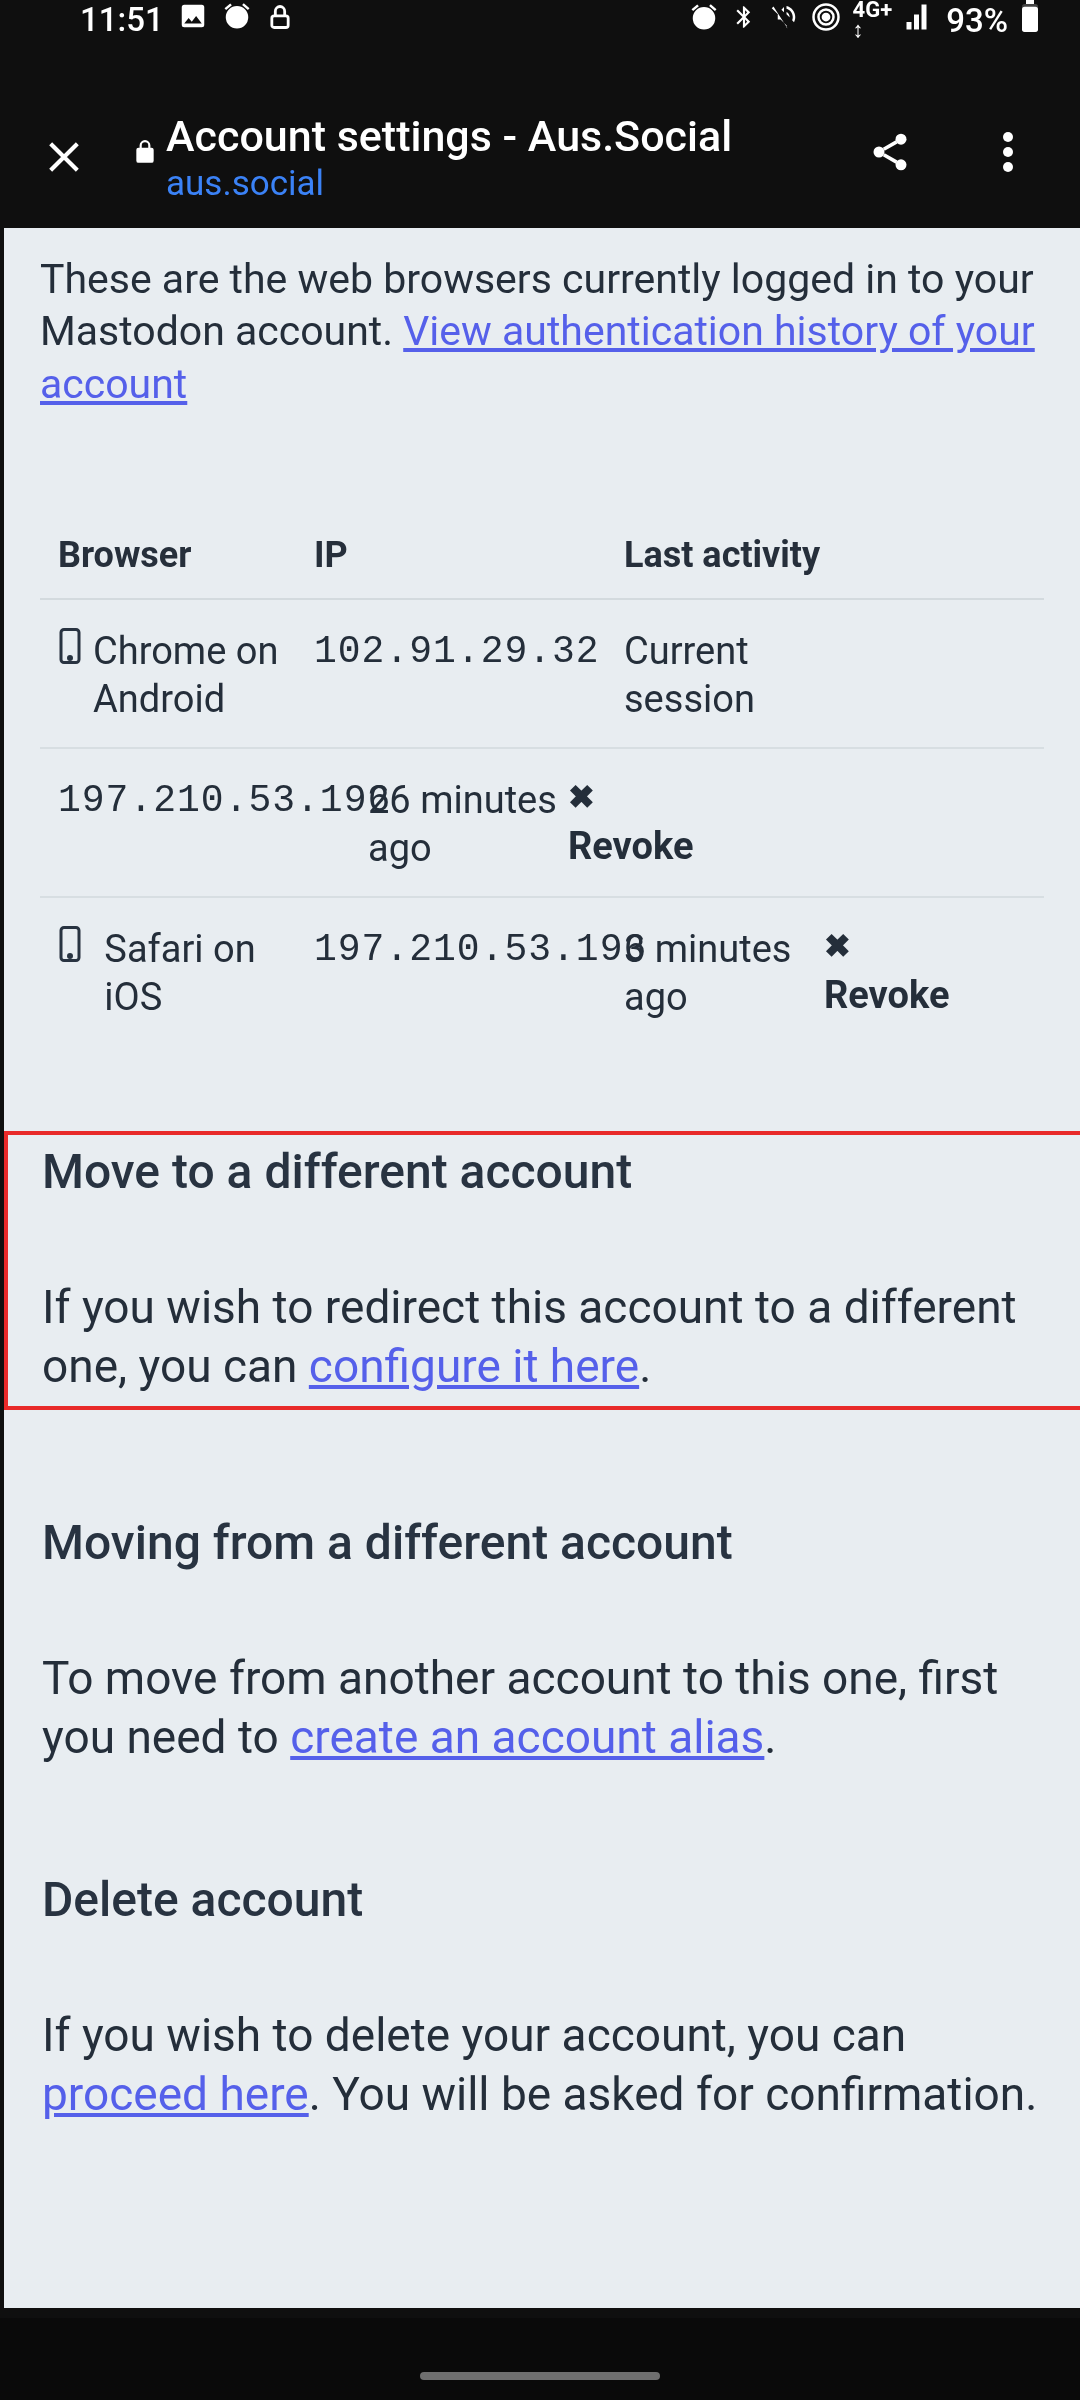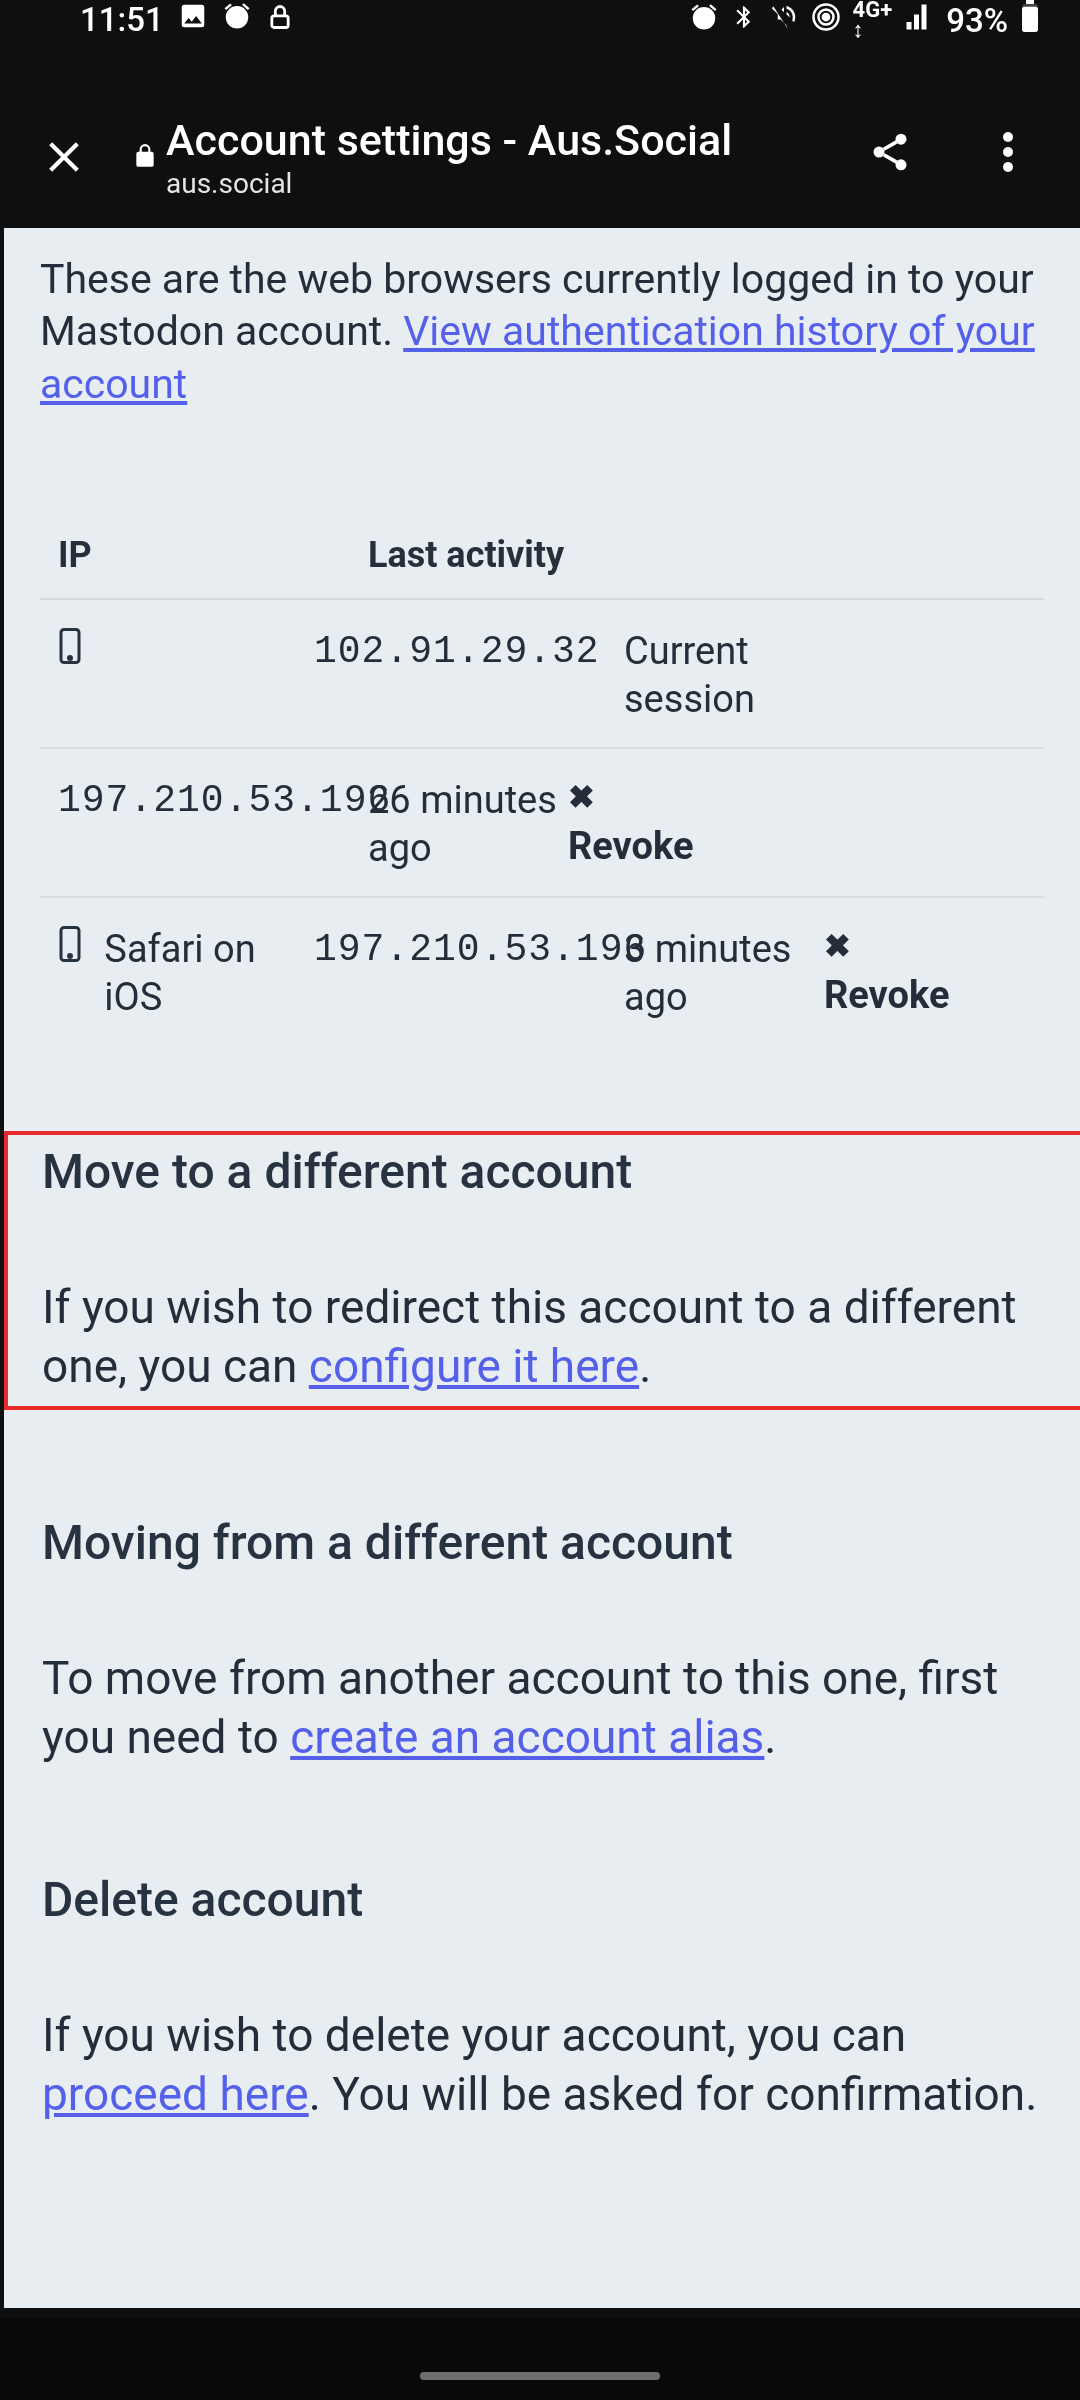--- a/index.html
+++ b/index.html
@@ -32,21 +32,21 @@
     .close-x {
       width: 48px; height: 48px;
       color: #fff; font-size: 48px;
       display: flex; align-items: center; justify-content: center;
       margin: 0 16px;
     }
     .lock-area { display: flex; align-items: flex-start; gap: 8px; flex: 1; }
     .lock-ic { color: #fff; font-size: 32px; margin-top: 26px;}
     .url-stack { display: flex; flex-direction: column; }
     .page-title-txt { color: #fff; font-size: 43px; font-weight: 500; }
-    .domain-txt { color: #e5e5e5; font-size: 28px; margin-top: 2px; }
+    .domain-txt { color: #3b82f6; font-size: 35px; margin-top: 2px; }
     .share-ic, .dots-ic { color: #fff; font-size: 44px; width: 60px; text-align: center; }
     .dots-ic { margin-left: 30px; margin-right: 18px; }
 
     .content {
       position: absolute;
       top: 228px;
       left: 4px;
       right: 0;
       height: 2080px;
       background: #e8edf1;
@@ -199,31 +199,33 @@
 </div>
 
 <div class="content">
 
   <p class="intro">
     <span>These are the web browsers currently logged in to your Mastodon account. </span><a class="link">View authentication history of your account</a>
   </p>
 
   <div class="sessions-table">
     <div class="th-row">
+      <div class="th col-browser">Browser</div>
       <div class="th col-ip">IP</div>
       <div class="th col-activity">Last activity</div>
       <div class="th col-revoke"></div>
     </div>
 
     <div class="tr-row">
       <div class="td td-browser">
         <span class="dev-ic"><svg width="24" height="36" viewBox="0 0 14 24" fill="none" stroke="#283341" stroke-width="2">
               <rect x="1" y="1" width="12" height="22" rx="2"></rect>
               <circle cx="7" cy="20" r="1" fill="#283341"></circle>
             </svg></span>
+        <span>Chrome on Android</span>
       </div>
       <div class="td td-ip">102.91.29.32</div>
       <div class="td td-activity">Current session</div>
       <div class="td td-revoke"></div>
     </div>
 
     <div class="tr-row">
       <div class="td td-ip">197.210.53.196</div>
       <div class="td td-activity">26 minutes ago</div>
       <div class="td td-revoke">

